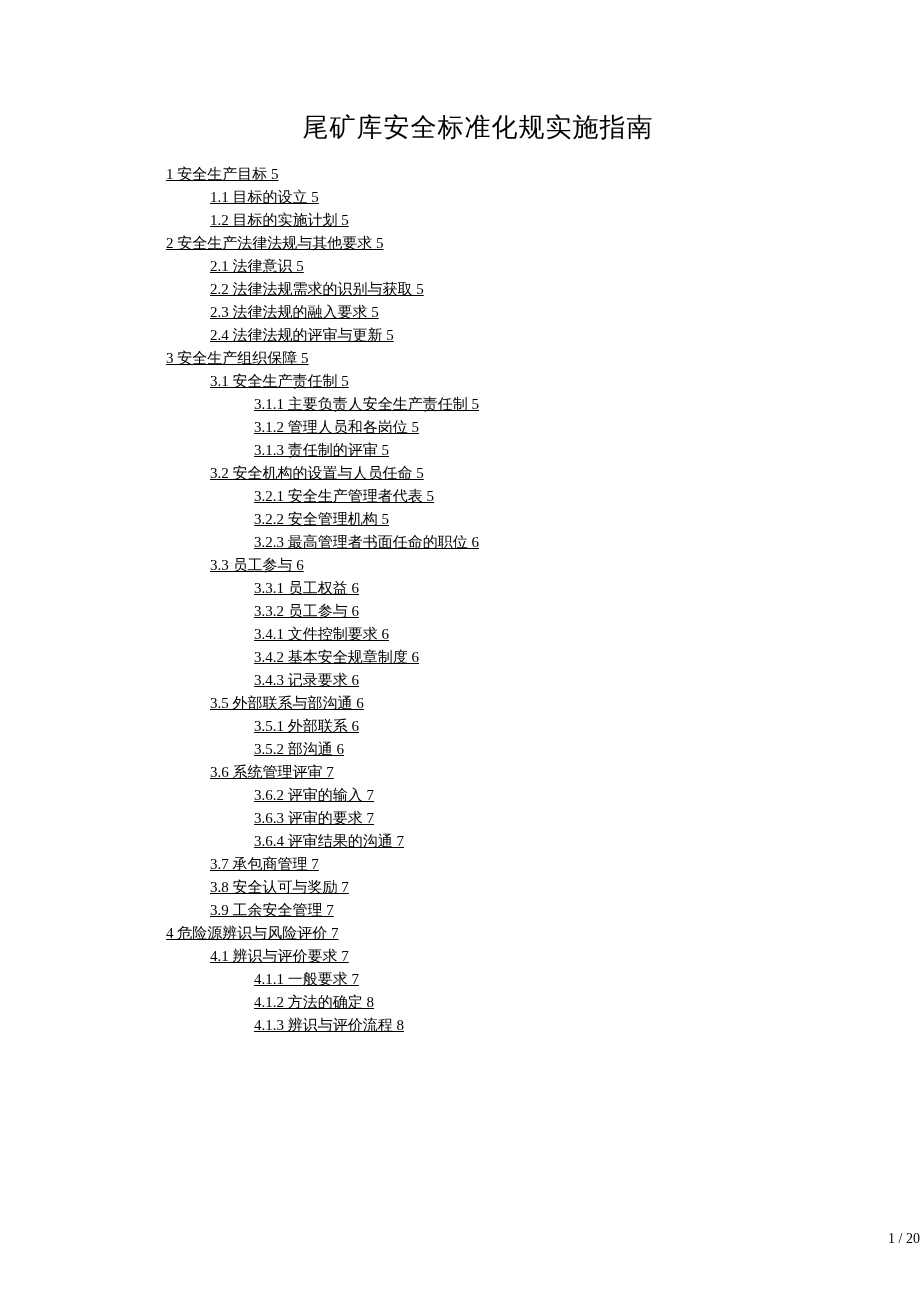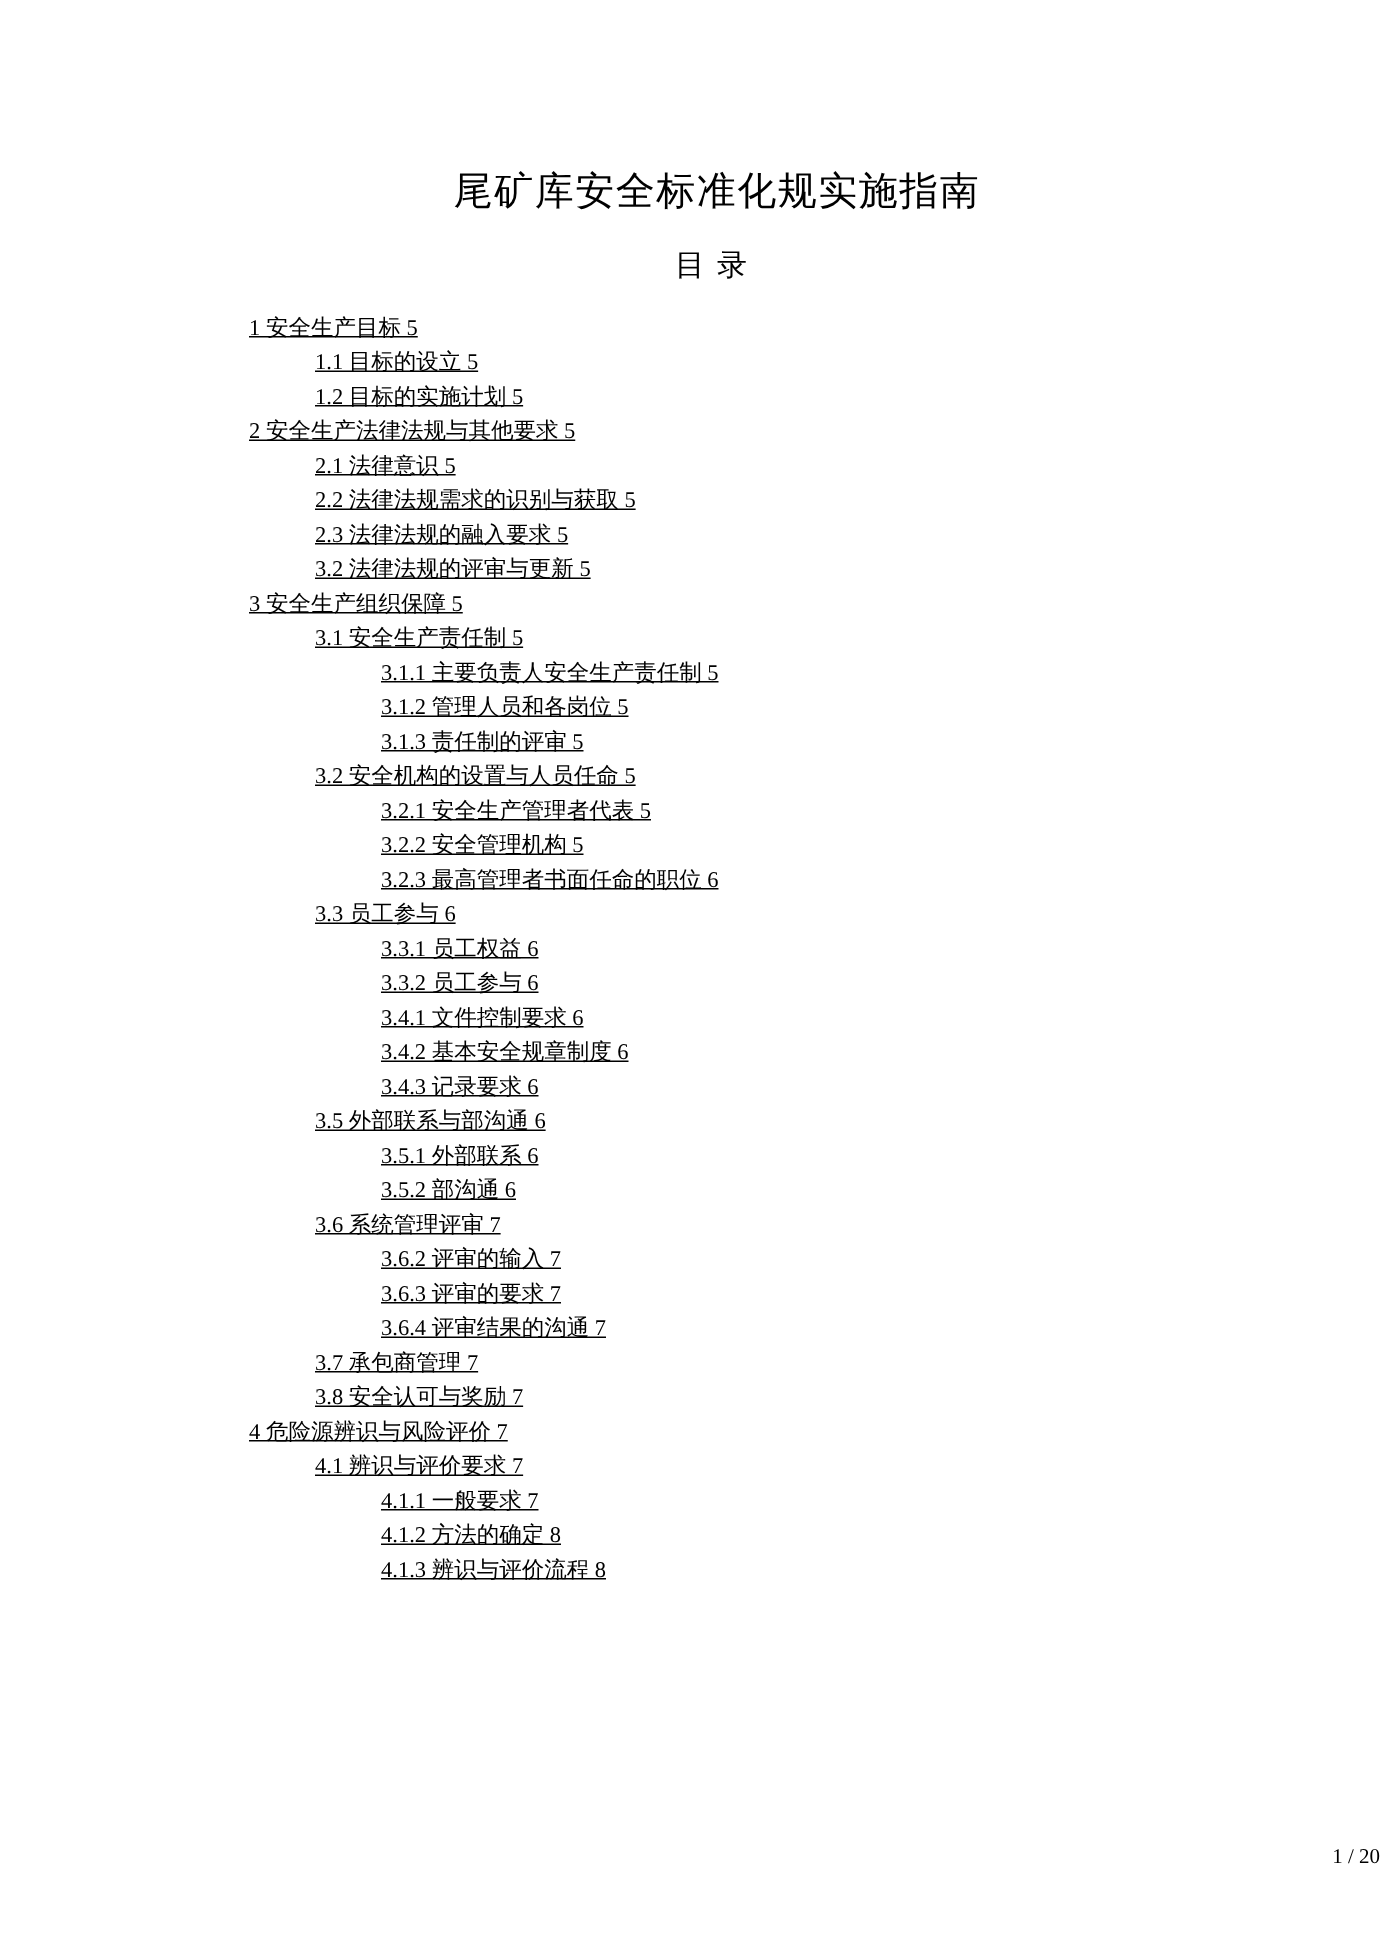--- a/index.html
+++ b/index.html
@@ -50,30 +50,29 @@
     font-size: 14px;
     font-family: "SimSun", "宋体", serif;
     margin-left: 48px;
   }
 </style>
 </head>
 <body>
 
 <div class="page">
   <div class="title">尾矿库安全标准化规实施指南</div>
-  <div class="subtitle">目录</div>
   <div class="toc" id="toc">
       <div class="toc-line l0">1 安全生产目标 5</div>
       <div class="toc-line l1">1.1 目标的设立 5</div>
       <div class="toc-line l1">1.2 目标的实施计划 5</div>
       <div class="toc-line l0">2 安全生产法律法规与其他要求 5</div>
       <div class="toc-line l1">2.1 法律意识 5</div>
       <div class="toc-line l1">2.2 法律法规需求的识别与获取 5</div>
       <div class="toc-line l1">2.3 法律法规的融入要求 5</div>
-      <div class="toc-line l1">3.2 法律法规的评审与更新 5</div>
+      <div class="toc-line l1">2.4 法律法规的评审与更新 5</div>
       <div class="toc-line l0">3 安全生产组织保障 5</div>
       <div class="toc-line l1">3.1 安全生产责任制 5</div>
       <div class="toc-line l2">3.1.1 主要负责人安全生产责任制 5</div>
       <div class="toc-line l2">3.1.2 管理人员和各岗位 5</div>
       <div class="toc-line l2">3.1.3 责任制的评审 5</div>
       <div class="toc-line l1">3.2 安全机构的设置与人员任命 5</div>
       <div class="toc-line l2">3.2.1 安全生产管理者代表 5</div>
       <div class="toc-line l2">3.2.2 安全管理机构 5</div>
       <div class="toc-line l2">3.2.3 最高管理者书面任命的职位 6</div>
       <div class="toc-line l1">3.3 员工参与 6</div>
@@ -84,20 +83,21 @@
       <div class="toc-line l2">3.4.3 记录要求 6</div>
       <div class="toc-line l1">3.5 外部联系与部沟通 6</div>
       <div class="toc-line l2">3.5.1 外部联系 6</div>
       <div class="toc-line l2">3.5.2 部沟通 6</div>
       <div class="toc-line l1">3.6 系统管理评审 7</div>
       <div class="toc-line l2">3.6.2 评审的输入 7</div>
       <div class="toc-line l2">3.6.3 评审的要求 7</div>
       <div class="toc-line l2">3.6.4 评审结果的沟通 7</div>
       <div class="toc-line l1">3.7 承包商管理 7</div>
       <div class="toc-line l1">3.8 安全认可与奖励 7</div>
+      <div class="toc-line l1">3.9 工余安全管理 7</div>
       <div class="toc-line l0">4 危险源辨识与风险评价 7</div>
       <div class="toc-line l1">4.1 辨识与评价要求 7</div>
       <div class="toc-line l2">4.1.1 一般要求 7</div>
       <div class="toc-line l2">4.1.2 方法的确定 8</div>
       <div class="toc-line l2">4.1.3 辨识与评价流程 8</div>
     </div>
 </div>
 
 <div class="footer">1 / 20</div>
 

